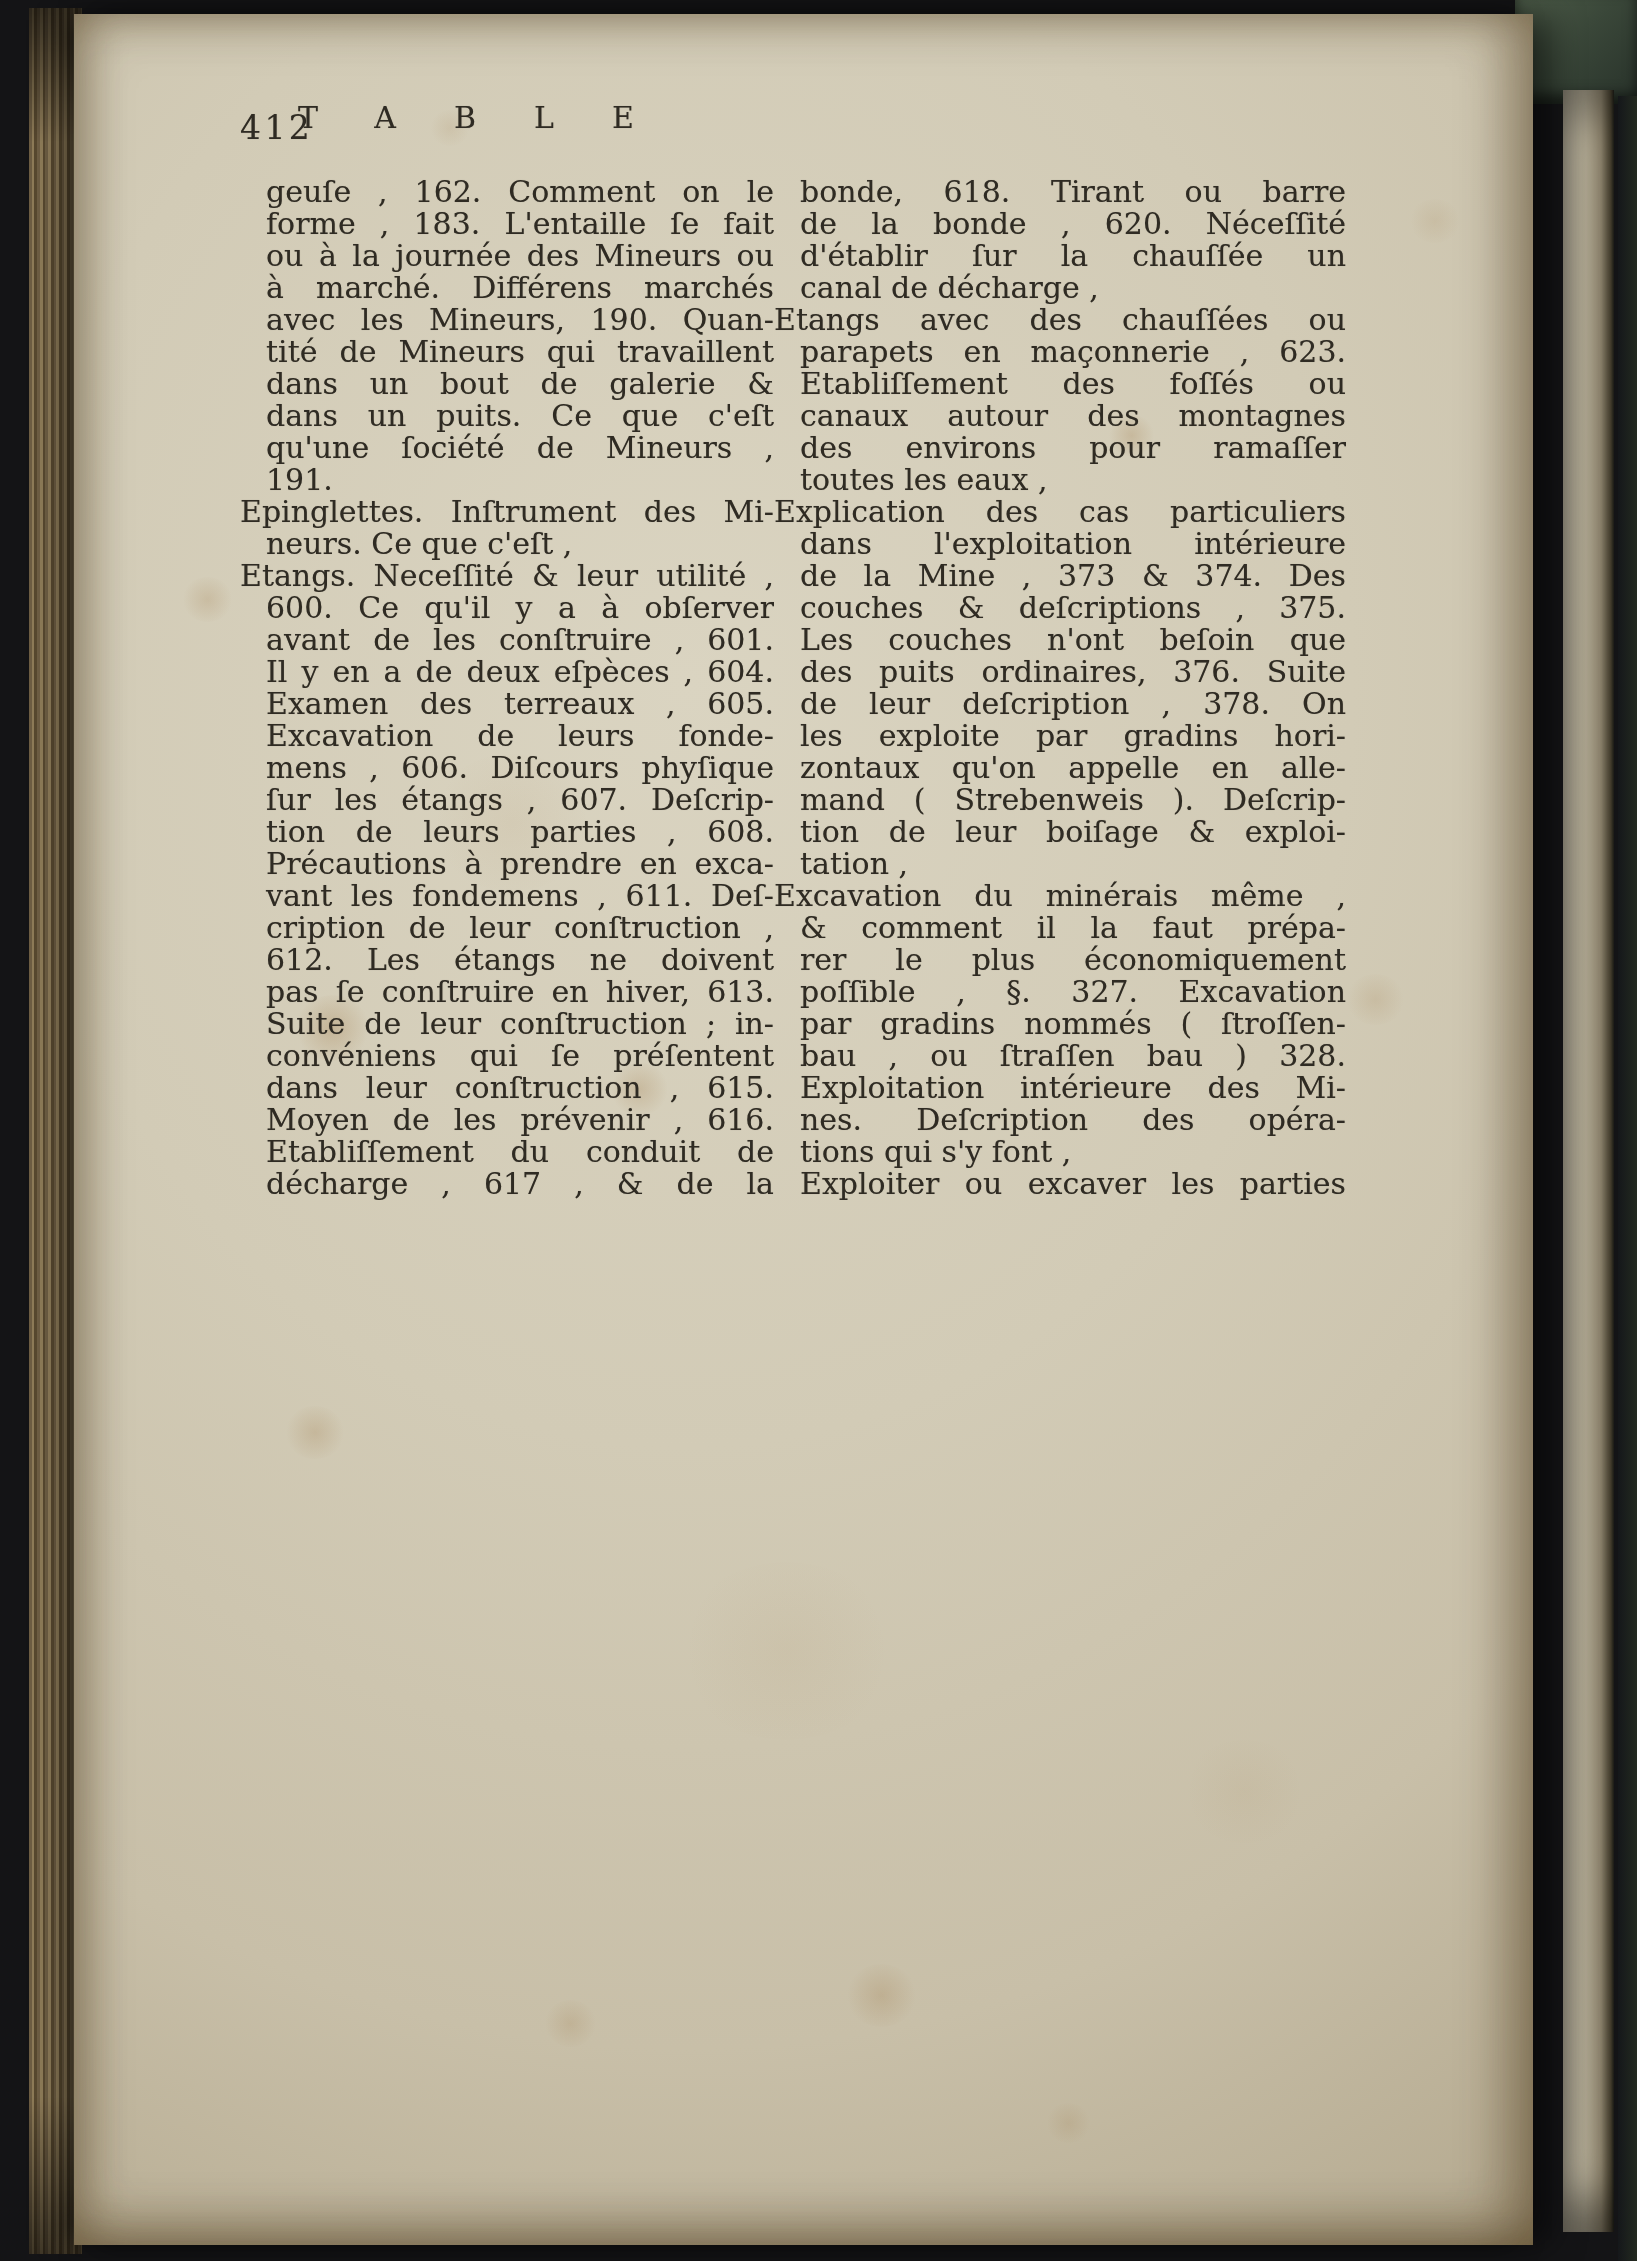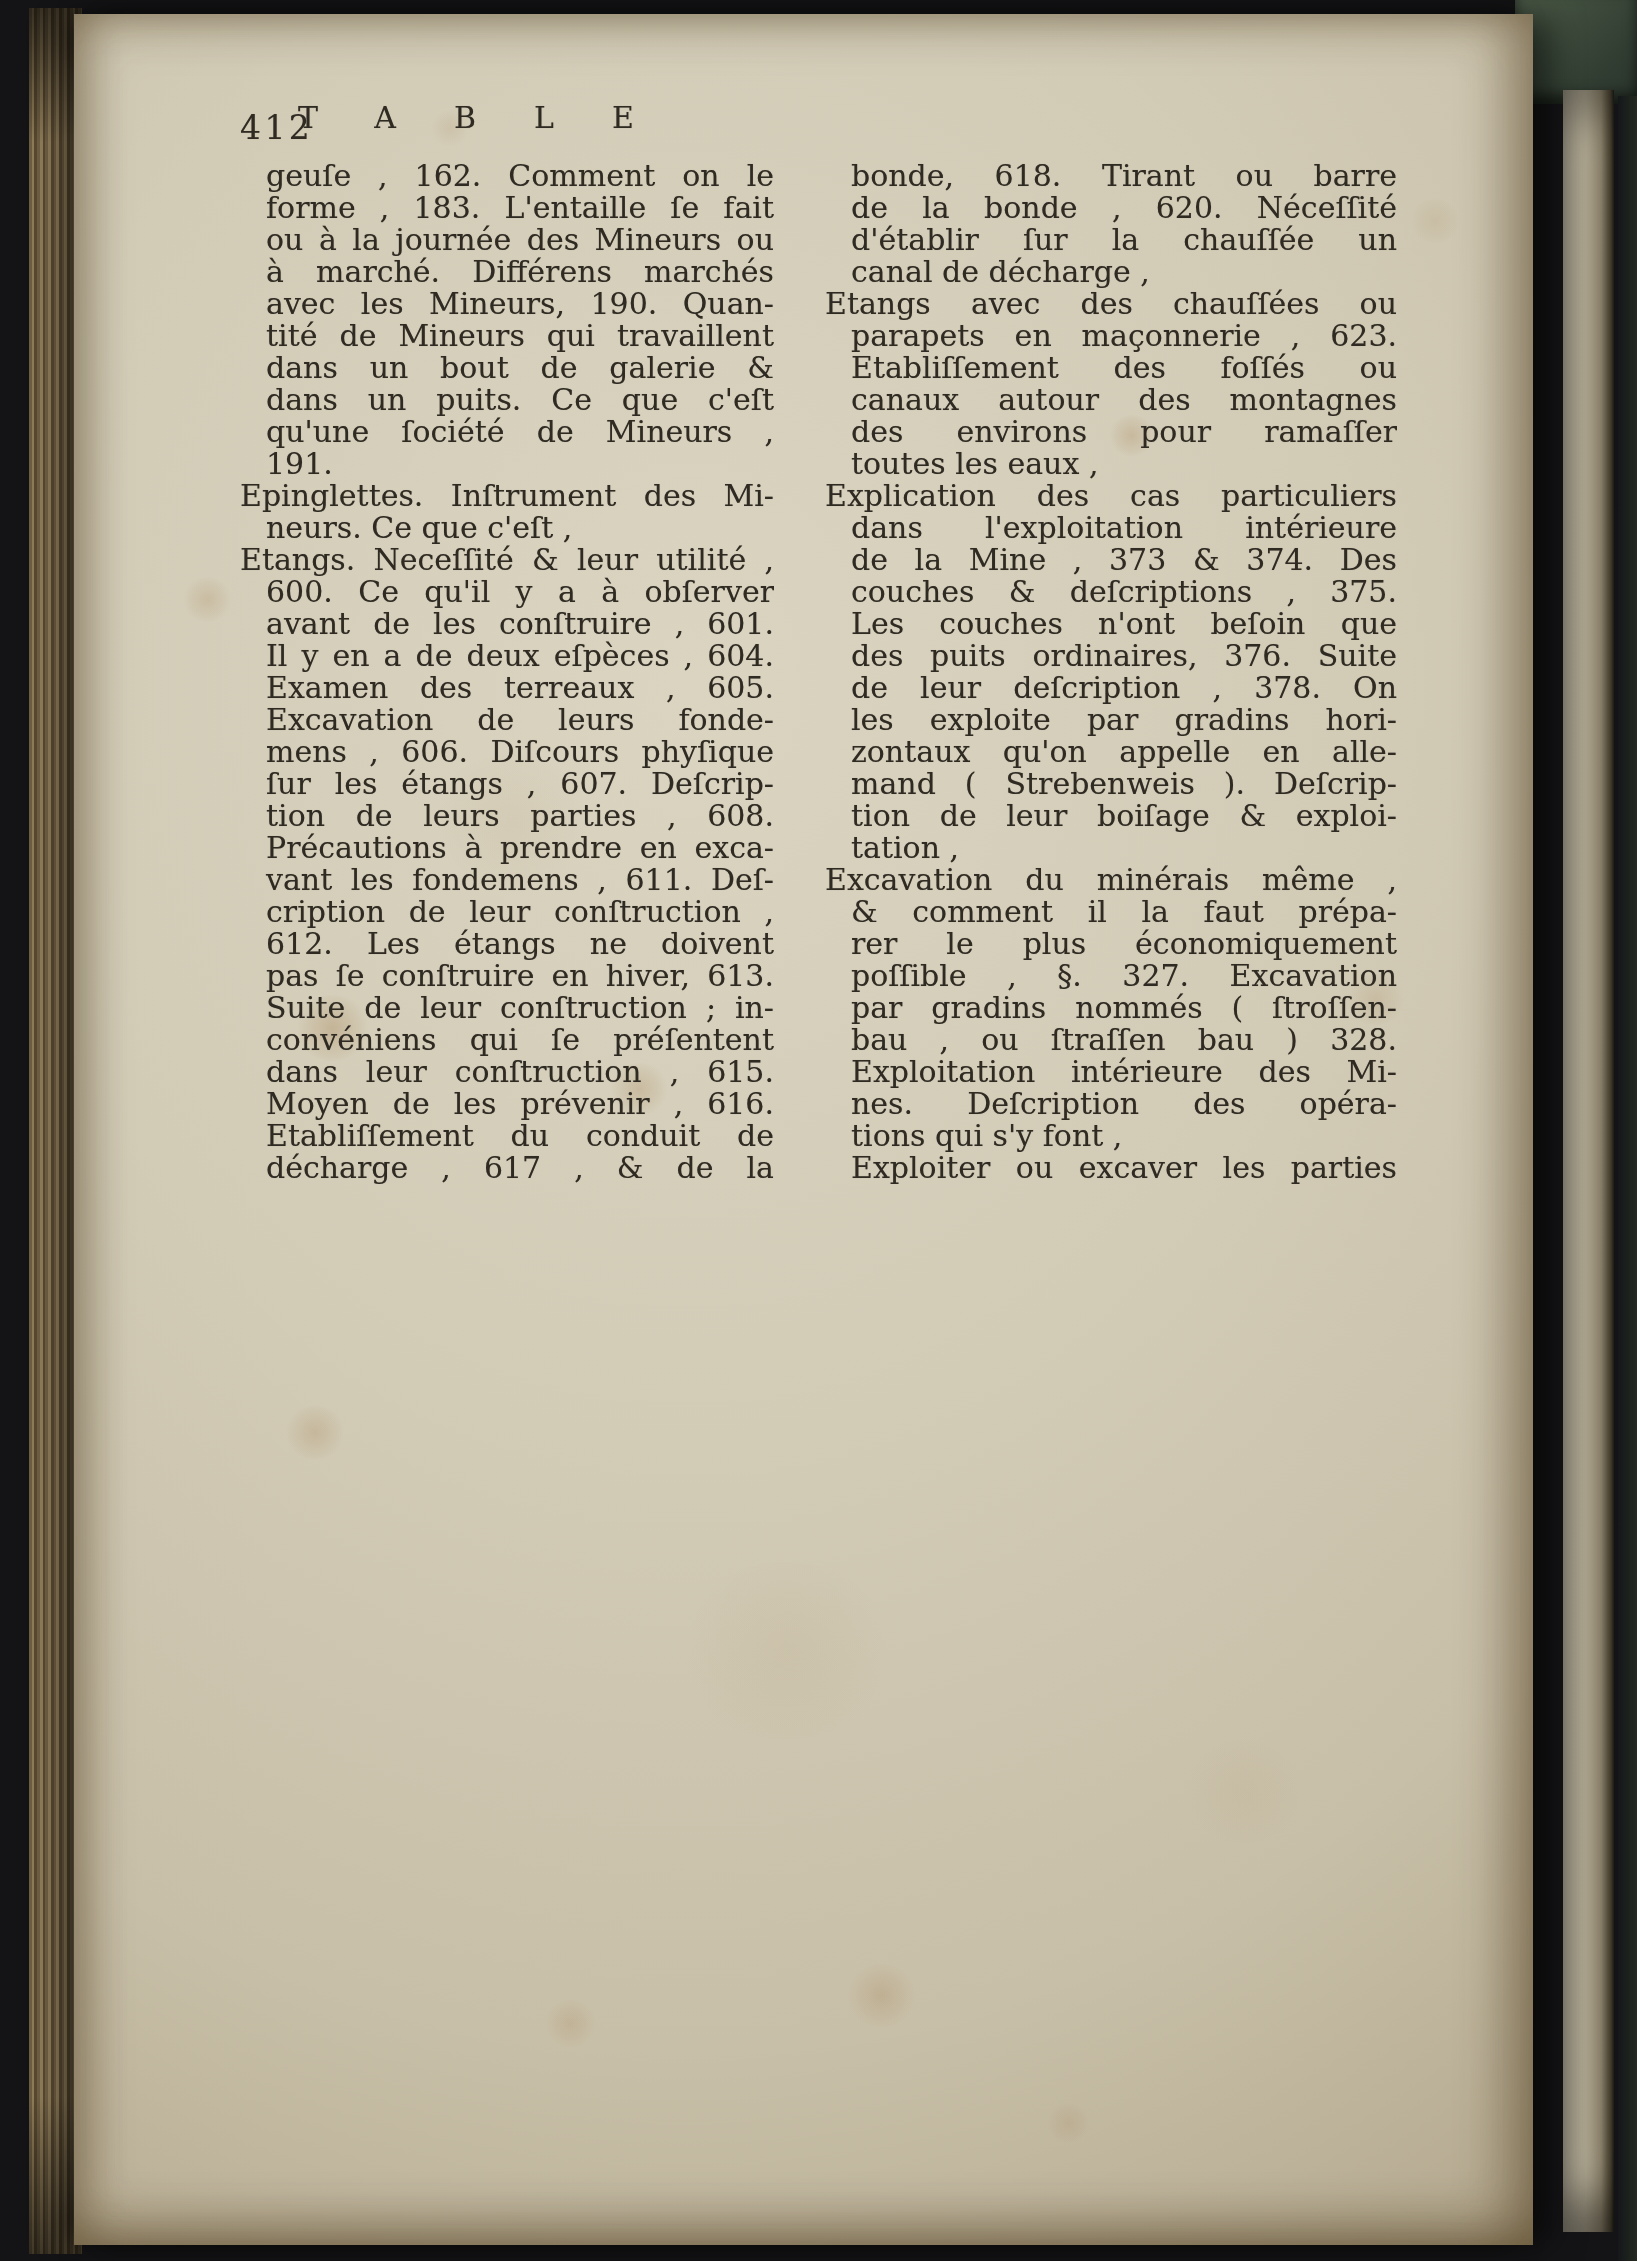--- a/index.html
+++ b/index.html
@@ -95,22 +95,21 @@
     letter-spacing: 3.4px;
   }
   .running-title {
     padding-left: 58px; 
     font-size: 30px;
     letter-spacing: 58px;
   }
 
   .columns {
     display: flex;
-    gap: 51px;
-    margin-top: 2px;
+    margin-top: 18px;
     font-size: 30px;
   }
   .col { }
   .col-left  { width: 534px; }
   .col-right { width: 572px; }
 
   .entry { }
   .line {
     line-height: 32px;
     height: 32px;

